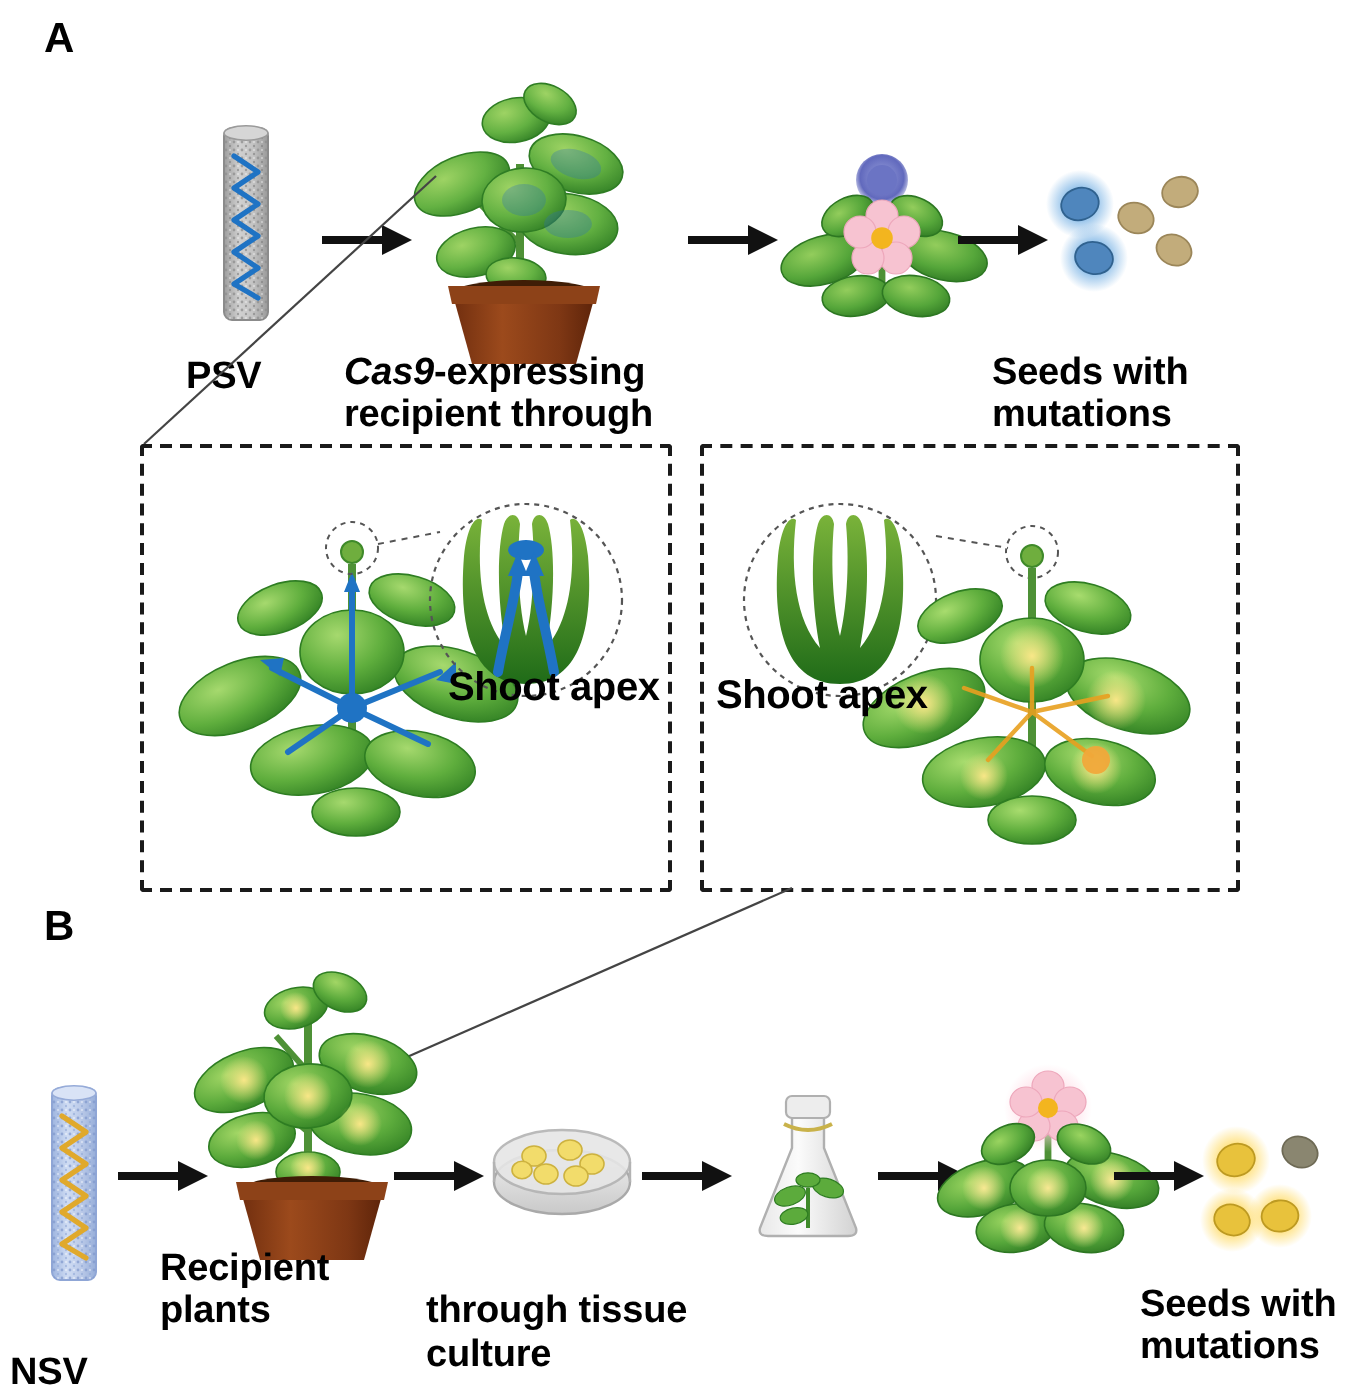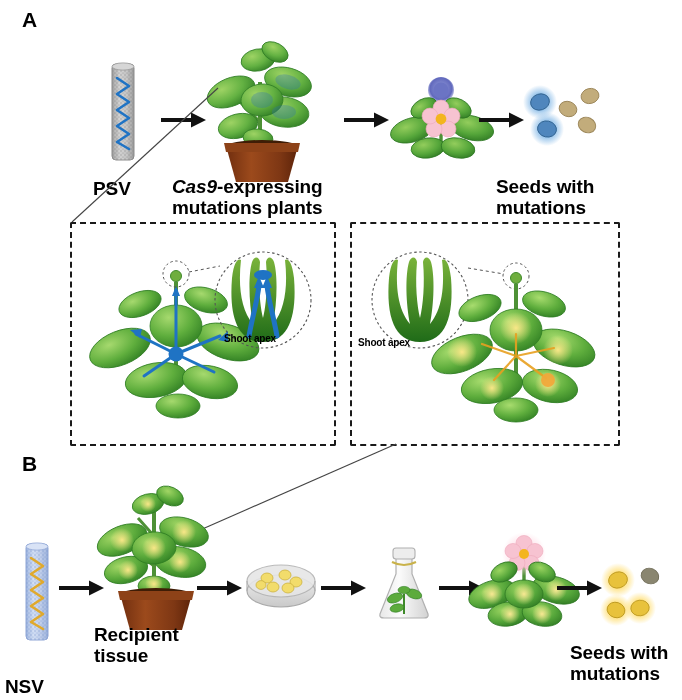--- a/index.html
+++ b/index.html
@@ -5,21 +5,21 @@
 <style>
   html,body{margin:0;padding:0;background:#fff;}
   body{width:682px;height:700px;position:relative;overflow:hidden;
        font-family:"Liberation Sans","DejaVu Sans",sans-serif;color:#000;}
   #fig{position:absolute;left:0;top:0;width:682px;height:700px;}
   .abs{position:absolute;}
   .panel-letter{font-size:21px;font-weight:600;letter-spacing:.2px;}
   .cap{font-size:19px;font-weight:700;text-align:left;line-height:1.12;
        letter-spacing:-.1px;}
   .cap .it{font-style:italic;}
-  .apexlab{font-size:10px;font-weight:700;letter-spacing:-.2px;}
+  .apexlab{font-size:20px;font-weight:700;letter-spacing:-.2px;}
   .dashbox{border:2.2px dashed #1a1a1a;border-radius:2px;box-sizing:border-box;}
   svg{display:block;overflow:visible;}
 </style>
 </head>
 <body>
 
 <div id="fig">
 
   <div class="abs panel-letter" style="left:22px;top:8px;">A</div>
 
@@ -83,21 +83,21 @@
       <ellipse cx="64" cy="70" rx="11" ry="8"></ellipse>
       <ellipse cx="86" cy="82" rx="12" ry="7"></ellipse>
     </g>
 
     <ellipse cx="64" cy="117" rx="36" ry="7" fill="#3f1d06"></ellipse>
     <path d="M28 116 L100 116 L90 152 L38 152 Z" fill="url(#potA)"></path>
     <path d="M26 113 L102 113 L100 122 L28 122 Z" fill="#8d4218"></path>
   </svg>
   <div class="abs cap" style="left:172px;top:176px;width:180px;">
     <span class="it">Cas9</span><span>-expressing</span><br>
-    <span>mutations plants</span>
+    <span>recipient through</span>
   </div>
 
   <svg class="abs" style="left:343px;top:110px;" width="48" height="20">
     <line x1="1" y1="10" x2="33" y2="10" stroke="#111" stroke-width="4"></line>
     <path d="M31 2.5 L46 10 L31 17.5 Z" fill="#111"></path>
   </svg>
 
   <svg class="abs" style="left:388px;top:68px;" width="108" height="100">
     <defs>
       <radialGradient id="lfB" cx="38%" cy="32%" r="78%">
@@ -354,23 +354,23 @@
       <circle cx="66" cy="70" r="12" fill="url(#ylwB)"></circle>
       <circle cx="92" cy="84" r="11" fill="url(#ylwB)"></circle>
       <circle cx="40" cy="92" r="10" fill="url(#ylwB)"></circle>
       <circle cx="66" cy="106" r="9" fill="url(#ylwB)"></circle>
       <circle cx="60" cy="26" r="8" fill="url(#ylwB)"></circle>
     </g>
     <ellipse cx="68" cy="117" rx="36" ry="7" fill="#3f1d06"></ellipse>
     <path d="M32 116 L104 116 L94 152 L42 152 Z" fill="url(#potB)"></path>
     <path d="M30 113 L106 113 L104 122 L32 122 Z" fill="#8d4218"></path>
   </svg>
-  <div class="abs cap" style="left:94px;top:624px;width:116px;">
+  <div class="abs cap" style="left:80px;top:624px;width:116px;">
     <span>Recipient</span><br>
-    <span>tissue</span>
+    <span>plants</span>
   </div>
 
   <svg class="abs" style="left:196px;top:578px;" width="48" height="20">
     <line x1="1" y1="10" x2="33" y2="10" stroke="#111" stroke-width="4"></line>
     <path d="M31 2.5 L46 10 L31 17.5 Z" fill="#111"></path>
   </svg>
 
   <svg class="abs" style="left:243px;top:557px;" width="76" height="56">
     <defs>
       <linearGradient id="glassG" x1="0" y1="0" x2="0" y2="1">
@@ -385,20 +385,21 @@
       <ellipse cx="24" cy="21" rx="6" ry="5"></ellipse>
       <ellipse cx="42" cy="18" rx="6" ry="5"></ellipse>
       <ellipse cx="53" cy="25" rx="6" ry="5"></ellipse>
       <ellipse cx="30" cy="30" rx="6" ry="5"></ellipse>
       <ellipse cx="45" cy="31" rx="6" ry="5"></ellipse>
       <ellipse cx="18" cy="28" rx="5" ry="4.4"></ellipse>
     </g>
   </svg>
   <div class="abs cap" style="left:213px;top:624px;width:190px;">
     <br>
+    <span>through tissue culture</span>
   </div>
 
   <svg class="abs" style="left:320px;top:578px;" width="48" height="20">
     <line x1="1" y1="10" x2="33" y2="10" stroke="#111" stroke-width="4"></line>
     <path d="M31 2.5 L46 10 L31 17.5 Z" fill="#111"></path>
   </svg>
 
   <svg class="abs" style="left:374px;top:542px;" width="60" height="80">
     <defs>
       <linearGradient id="flaskG" x1="0" y1="0" x2="1" y2="0">

